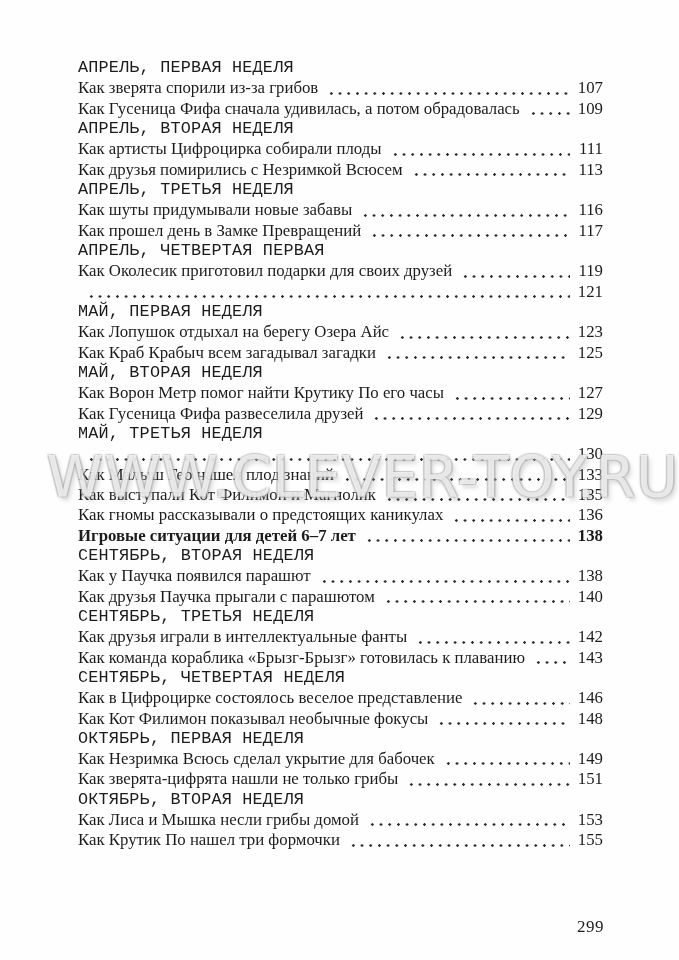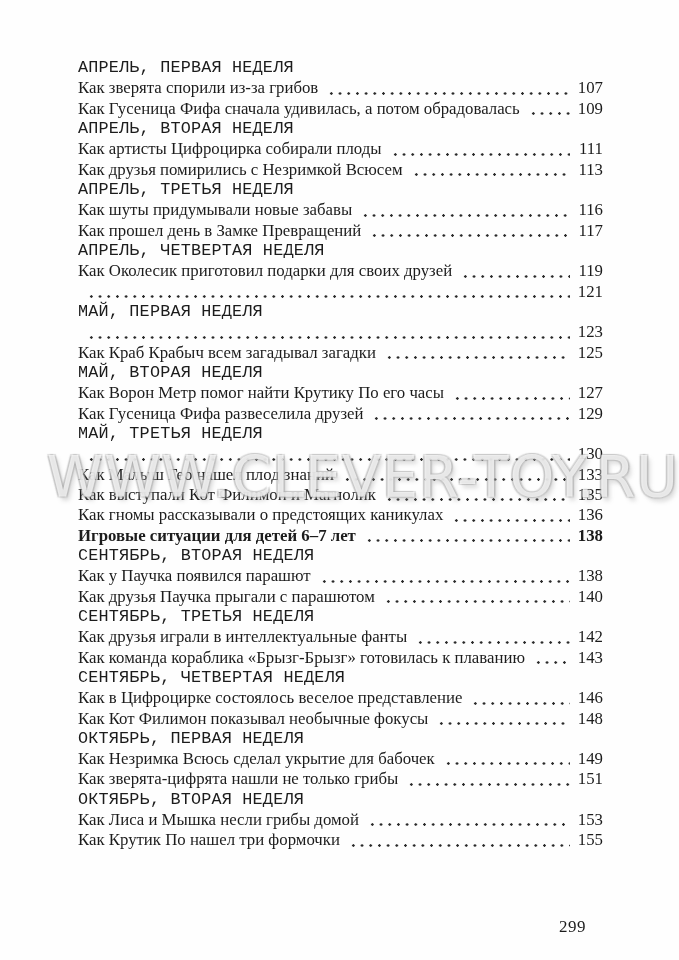--- a/index.html
+++ b/index.html
@@ -72,21 +72,21 @@
        1.5px -1px 1px rgba(165,165,165,0.38),
       -1.5px  1px 1px rgba(165,165,165,0.38),
        1.5px  1px 1px rgba(165,165,165,0.38),
        3px 4px 4px rgba(140,140,140,0.30);
     pointer-events: none;
     z-index: 5;
   }
   .page-number {
     position: absolute;
     top: 917px;
-    right: 93px;
+    right: 75px;
     font-size: 17px;
     letter-spacing: 0.5px;
   }
 </style>
 </head>
 <body>
 
 <div class="page">
   <div class="watermark">WWW.CLEVER-TOY.RU</div>
 
@@ -124,35 +124,36 @@
         <span class="title">Как шуты придумывали новые забавы</span>
         <span class="leader"></span>
         <span class="pagenum">116</span>
       </div>
       <div class="row entry">
         <span class="title">Как прошел день в Замке Превращений</span>
         <span class="leader"></span>
         <span class="pagenum">117</span>
       </div>
       <div class="row section">
-        <span class="title">АПРЕЛЬ, ЧЕТВЕРТАЯ НЕДЕЛЯ</span>
+        <span class="title">АПРЕЛЬ, ЧЕТВЕРТАЯ ПЕРВАЯ</span>
       </div>
       <div class="row entry">
         <span class="title">Как Околесик приготовил подарки для своих друзей</span>
         <span class="leader"></span>
         <span class="pagenum">119</span>
       </div>
       <div class="row entry">
         <span class="leader"></span>
         <span class="pagenum">121</span>
       </div>
       <div class="row section">
         <span class="title">МАЙ, ПЕРВАЯ НЕДЕЛЯ</span>
       </div>
       <div class="row entry">
+        <span class="title">Как Лопушок отдыхал на берегу Озера Айс</span>
         <span class="leader"></span>
         <span class="pagenum">123</span>
       </div>
       <div class="row entry">
         <span class="title">Как Краб Крабыч всем загадывал загадки</span>
         <span class="leader"></span>
         <span class="pagenum">125</span>
       </div>
       <div class="row section">
         <span class="title">МАЙ, ВТОРАЯ НЕДЕЛЯ</span>

